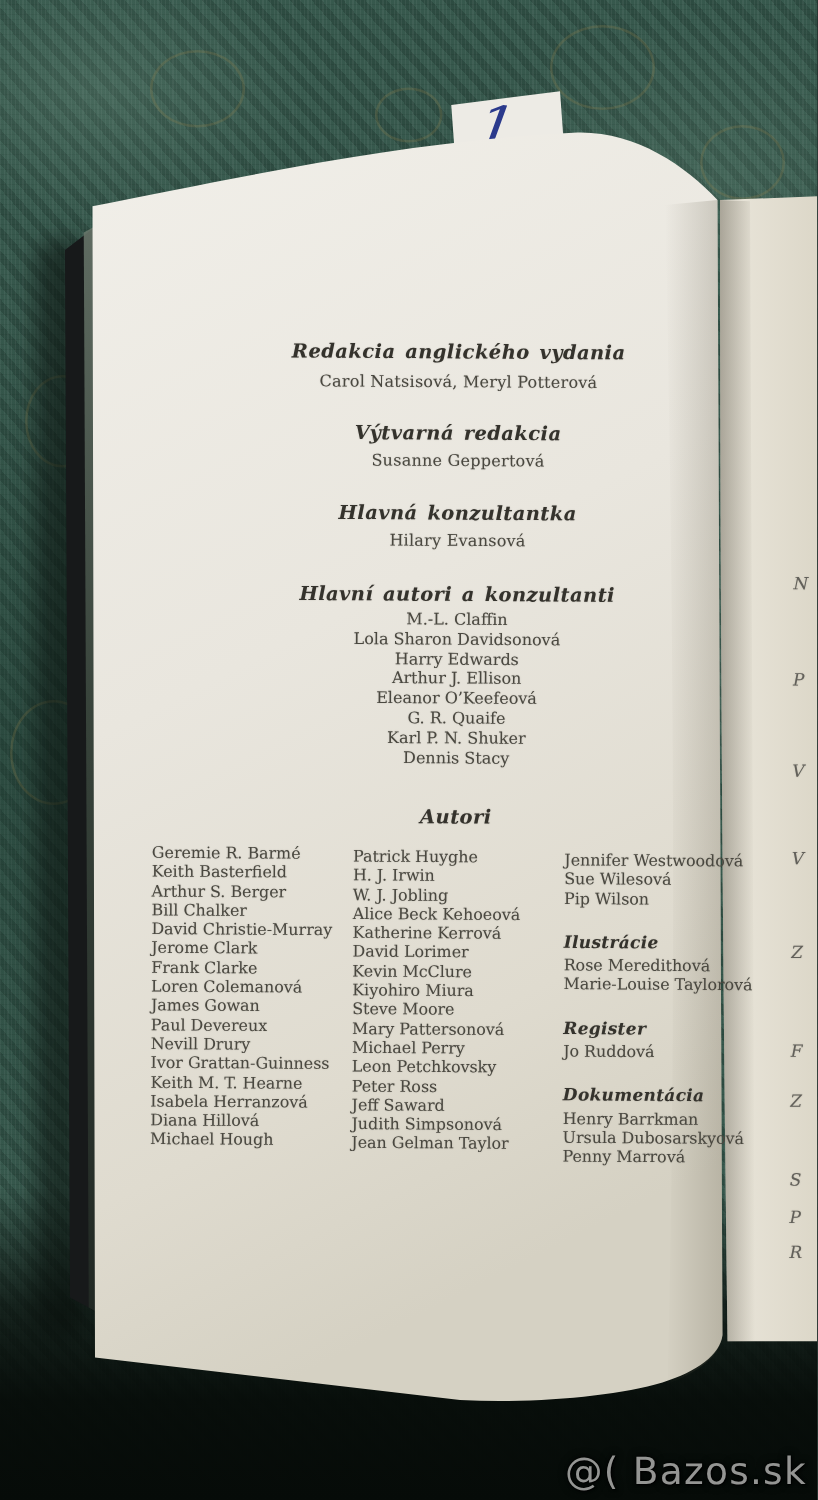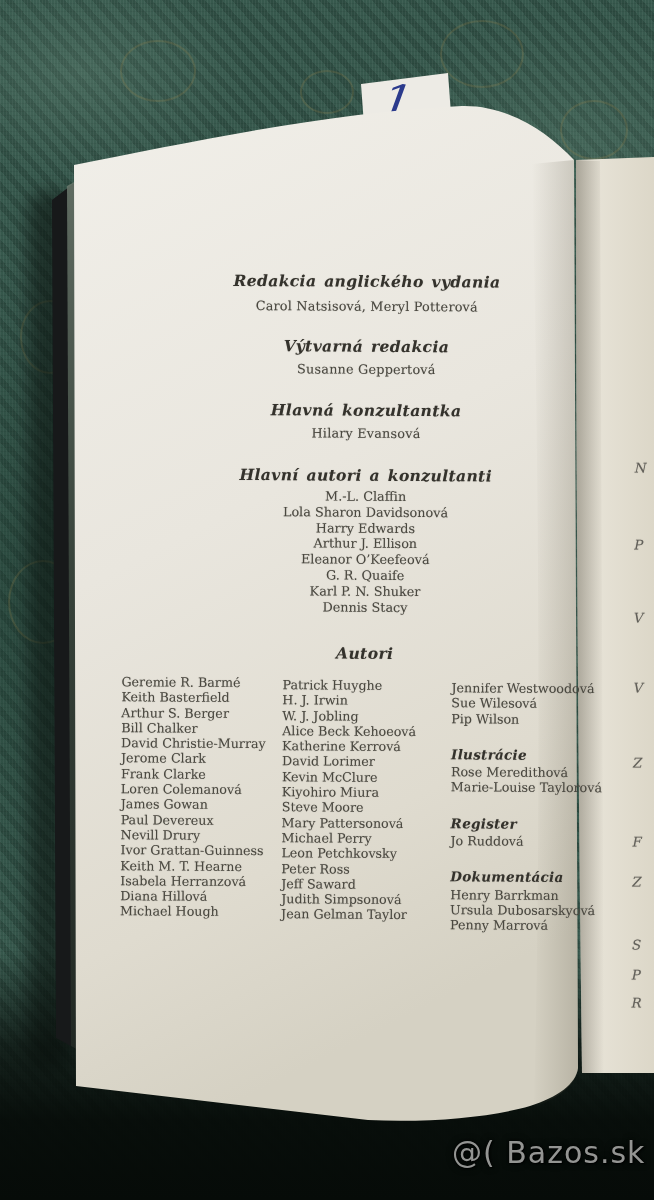--- a/index.html
+++ b/index.html
@@ -30,21 +30,21 @@
     letter-spacing:.4px;word-spacing:2px;}
   .line{font-size:12.8px;letter-spacing:.2px;}
   .namelist div{font-size:12.8px;line-height:15.8px;}
   .col{position:absolute;width:170px;text-align:left;}
   .col div{font-size:12.7px;line-height:15.3px;white-space:nowrap;}
   .col div.heading{position:static;font-size:13.5px;margin-top:21px;margin-bottom:2px;
     letter-spacing:.3px;width:auto;text-align:left;}
   .fragments{position:absolute;left:0;top:0;width:654px;height:1200px;}
   .fragments span{position:absolute;left:634px;font-style:italic;font-size:13.5px;
     color:#62605a;}
-  .watermark{position:absolute;left:452px;top:1135px;
+  .watermark{position:absolute;left:452px;top:1160px;
     font-family:"DejaVu Sans","Liberation Sans",sans-serif;
     font-size:30px;letter-spacing:1px;color:rgba(168,170,167,.88);
     text-shadow:0 0 3px rgba(0,0,0,.95), 0 0 7px rgba(0,0,0,.6), 1px 1px 1px rgba(0,0,0,.7);}
 </style>
 </head>
 <body>
 
 <div class="scene">
 
   <div class="thread" style="left:440px;top:20px;width:80px;height:64px;"></div>

